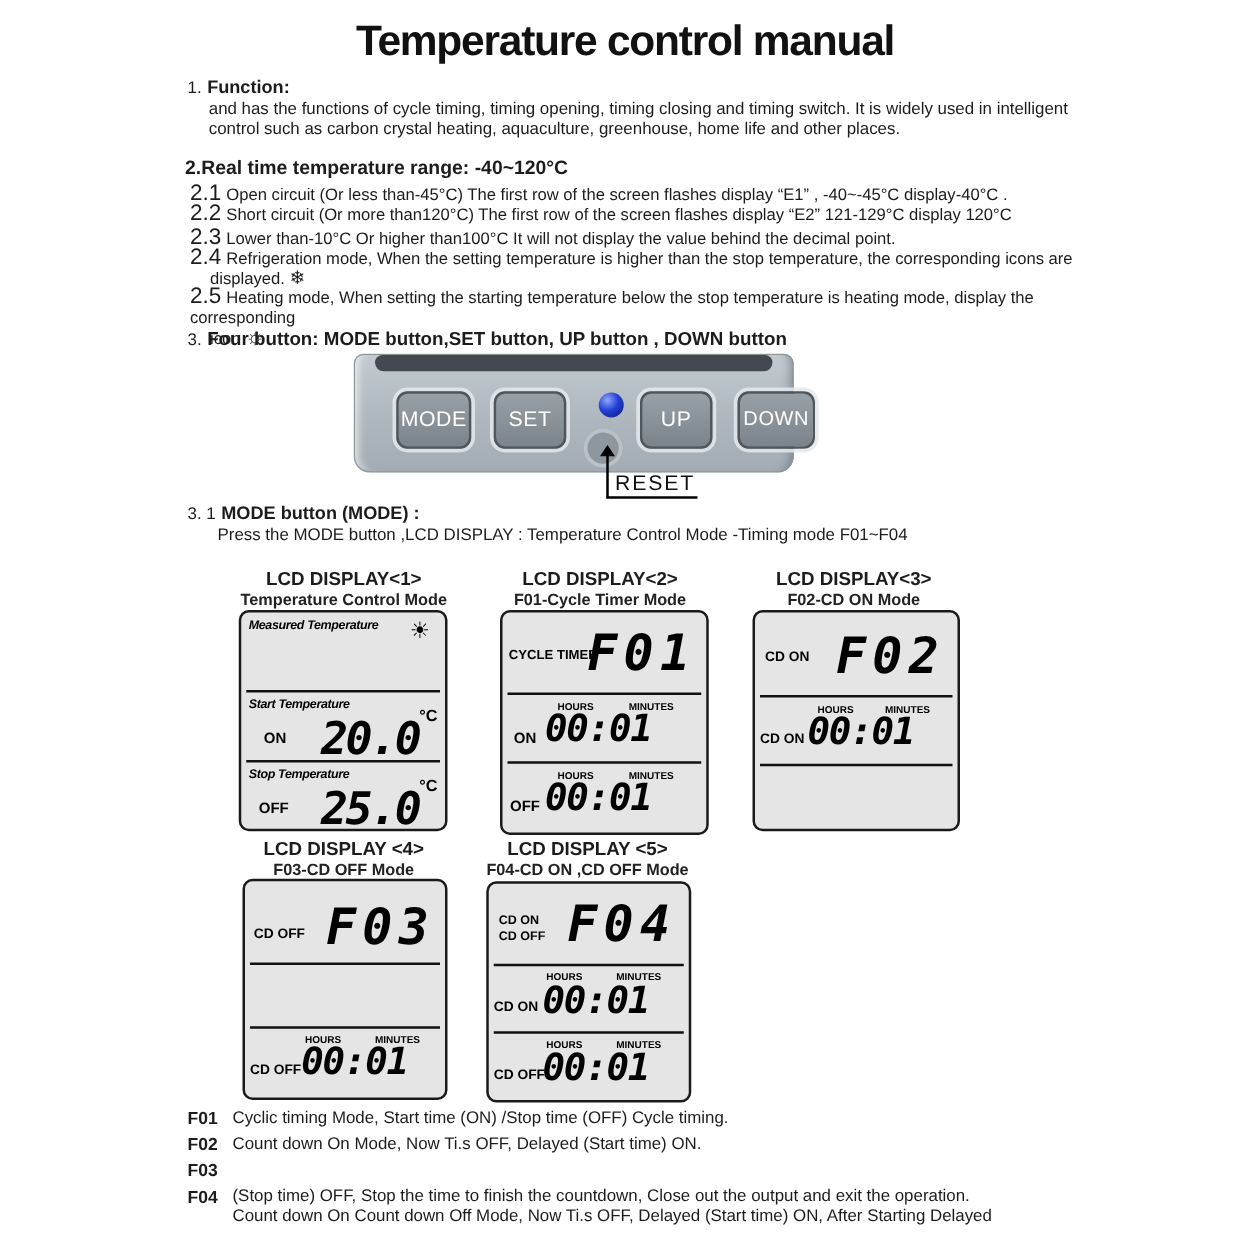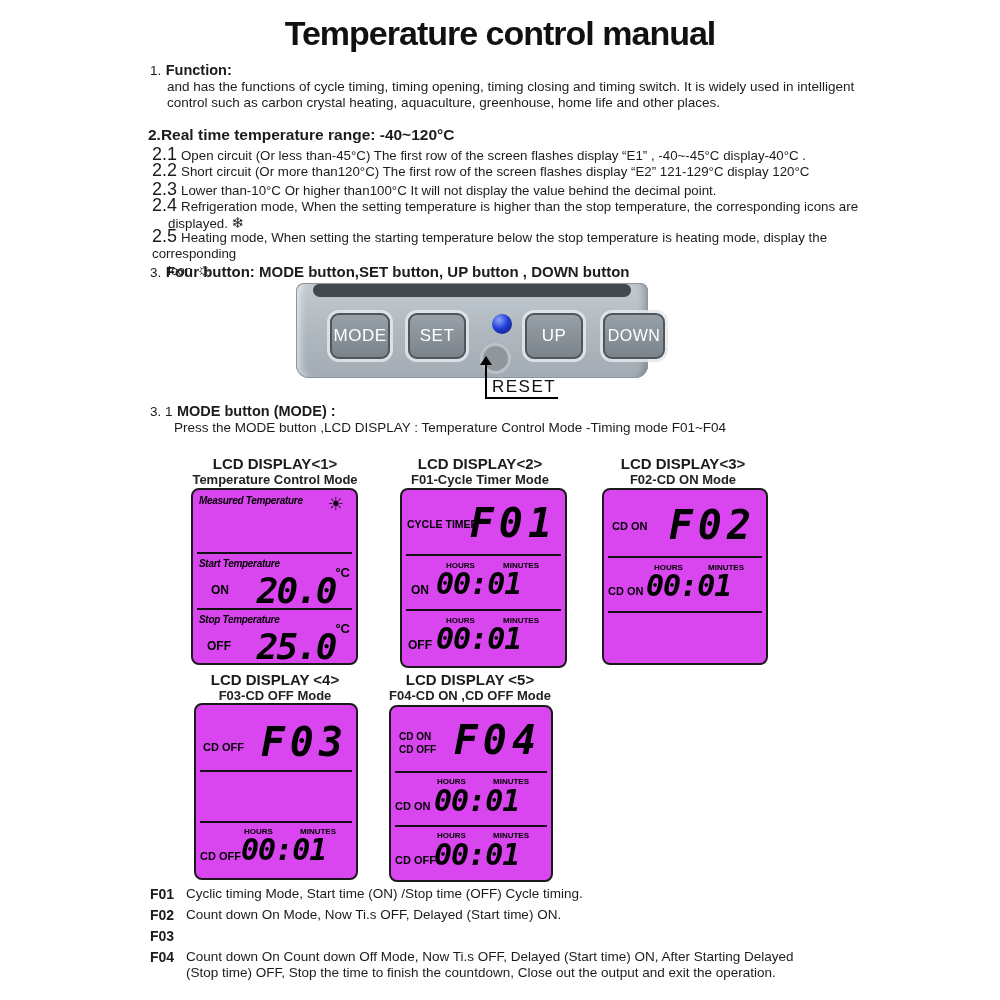--- a/index.html
+++ b/index.html
@@ -13,21 +13,21 @@
   .h-num{font-weight:normal;font-size:13.5px;}
   .h-bold{font-weight:bold;font-size:14.5px;}
   .body-txt{font-size:13.5px;line-height:16.3px;}
   .item{font-size:13.3px;line-height:16px;}
   .item .num{margin-right:4px;font-size:18px;}
   .ind{padding-left:16px;}
   .sec2-head{font-weight:bold;font-size:15.5px;}
   .sec3-head .h-bold{font-size:15px;}
   .glyph{font-size:15px;}
   
-  .dev{left:296px;top:281px;width:352px;height:97px;}
+  .dev{left:283px;top:281px;width:352px;height:97px;}
   .dev-body{position:absolute;left:0;top:2px;right:0;bottom:0;
     background:linear-gradient(180deg,#c3cbd1 0%,#aeb7be 55%,#a3acb4 100%);
     border-radius:8px 8px 13px 13px;
     box-shadow:inset 0 0 0 1px #8d959c, inset 8px 0 8px -5px rgba(255,255,255,.75),
                inset -8px 0 8px -5px rgba(90,98,104,.55);}
   .dev-band{position:absolute;left:17px;right:17px;top:3px;height:13px;background:#43494e;
     border-radius:6px 6px 7px 7px;}
   .dev-btn{position:absolute;top:32px;height:46px;border-radius:9px;
     background:linear-gradient(180deg,#99a1a8,#7b848b);
     border:2px solid #4f565c;box-shadow:0 0 0 3px rgba(228,233,236,.85);
@@ -39,21 +39,21 @@
     background:#8f979e;border:3px solid #bac2c8;box-sizing:border-box;}
   .reset-vline{left:485px;top:364px;width:2px;height:34px;background:#000;}
   .reset-arrow{left:480px;top:356px;width:0;height:0;border-left:6px solid transparent;
     border-right:6px solid transparent;border-bottom:9px solid #000;}
   .reset-label{left:492px;top:377px;font-size:17px;letter-spacing:1.5px;color:#111;}
   .reset-underline{left:485px;top:397px;width:73px;height:2px;background:#000;}
   
   .lcd-head{width:210px;text-align:center;}
   .lcd-head .t1{font-weight:bold;font-size:15px;}
   .lcd-head .t2{font-size:13px;font-weight:bold;color:#222;margin-top:0px;}
-  .lcd{background:#d946ef;border:2px solid #1a1a1a;border-radius:8px;box-sizing:border-box;}
+  .lcd{background:#e5e5e5;border:2px solid #1a1a1a;border-radius:8px;box-sizing:border-box;}
   .divider{position:absolute;left:4px;right:4px;height:2px;background:#111;}
   .lcd .lbl{position:absolute;font-weight:bold;font-style:italic;font-size:10px;
             letter-spacing:-0.3px;color:#000;}
   .lcd .pfx{position:absolute;font-weight:bold;font-size:12px;color:#000;}
   .lcd .pfx-sm{position:absolute;font-weight:bold;font-size:10px;line-height:12px;color:#000;}
   .lcd .colhdr{position:absolute;font-weight:bold;font-size:8px;letter-spacing:0;color:#000;}
   .seg{position:absolute;font-family:"DejaVu Sans Mono", monospace;font-weight:bold;
        font-style:italic;color:#000;}
   .seg-temp{font-size:36px;letter-spacing:-2px;}
   .seg-code{font-size:40px;letter-spacing:5px;}
@@ -224,17 +224,17 @@
   <div class="fitem">
     <span class="fkey">F02</span>
     <span class="ftext">Count down  On  Mode,  Now Ti.s OFF,  Delayed  (Start time)  ON.</span>
   </div>
   <div class="fitem">
     <span class="fkey">F03</span>
   </div>
   <div class="fitem">
     <span class="fkey">F04</span>
     <span class="ftext">
+      <div>(Stop time)  OFF,  Stop the time to finish the countdown,  Close out the output and exit the operation.</div>
       <div>Count down On Count down Off  Mode,  Now Ti.s OFF,  Delayed  (Start time)  ON,  After Starting Delayed</div>
-      <div>(Stop time)  OFF,  Stop the time to finish the countdown,  Close out the output and exit the operation.</div>
     </span>
   </div>
 </div>
 
 </body></html>

